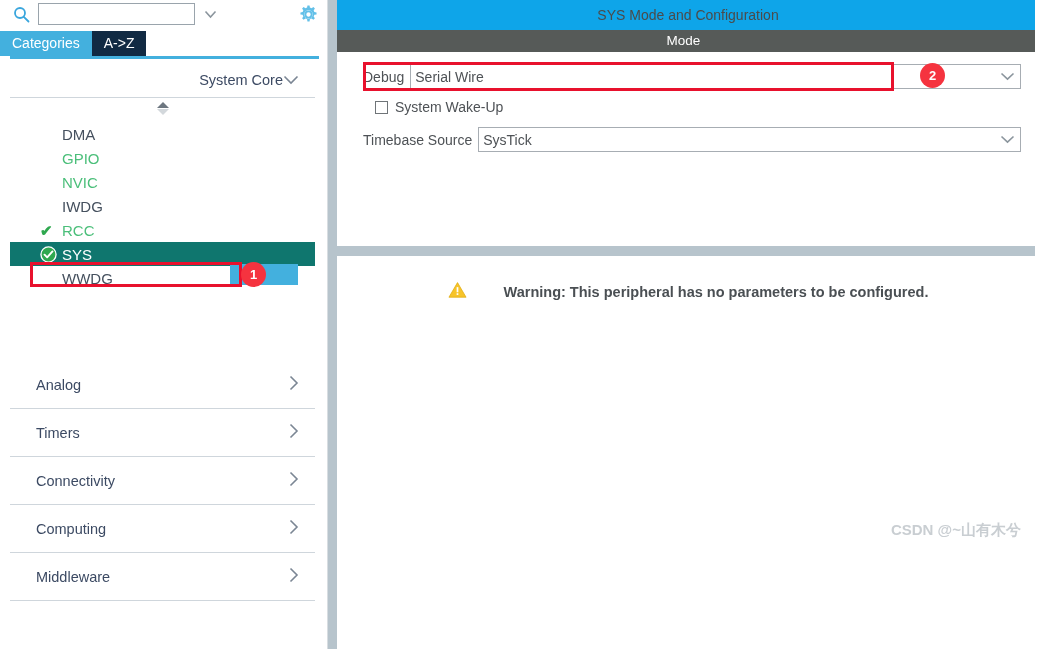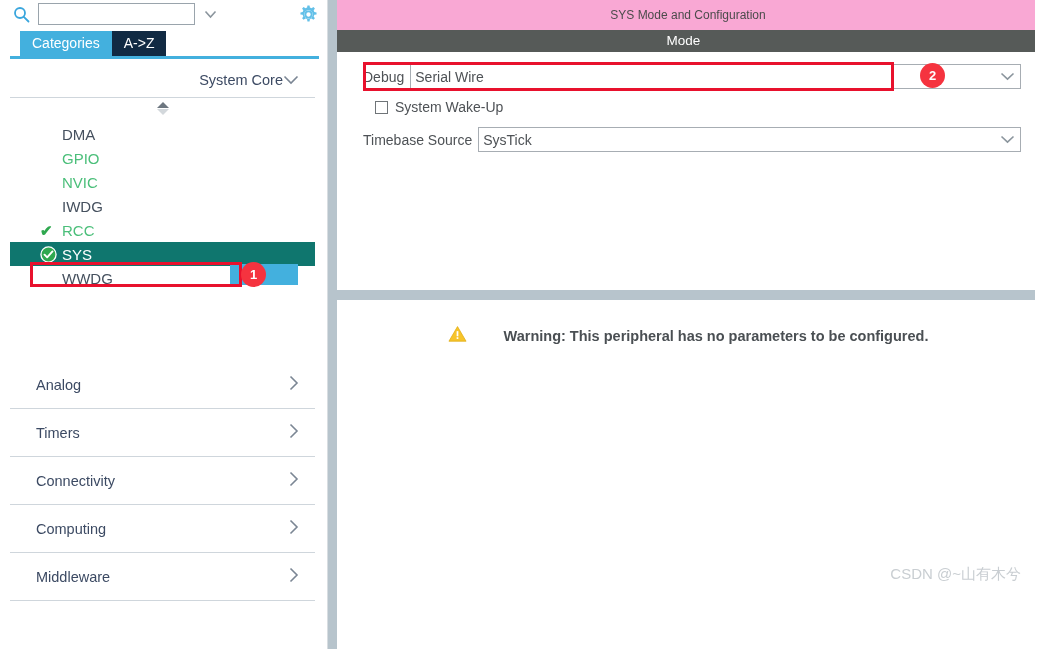--- a/index.html
+++ b/index.html
@@ -80,21 +80,21 @@
     height: 26px;
     display: flex;
     align-items: center;
     justify-content: center;
   }
 
   .tabs-row {
     height: 28px;
     display: flex;
     align-items: flex-end;
-    padding-left: 20px;
+    padding-left: 0;
     box-sizing: border-box;
   }
   .tab {
     height: 25px;
     line-height: 25px;
     padding: 0 12px;
     font-size: 14px;
     color: #ffffff;
     cursor: default;
     white-space: nowrap;
@@ -218,39 +218,39 @@
   .left-strip {
     position: absolute;
     left: 0; top: 0; bottom: 0;
     width: 9px;
     background: #b7c4cc;
   }
   .panel-title {
     height: 30px;
     line-height: 30px;
     text-align: center;
-    font-size: 12px;
+    font-size: 14px;
     color: #4b4b4b;
-    background: #f9a8d4;
+    background: #0ea5e9;
     margin-left: 9px;
   }
   .section-bar {
     height: 22px;
     line-height: 22px;
     text-align: center;
     font-size: 13.5px;
     color: #ffffff;
     background: #565a58;
   }
   .mode-body {
     background: #ffffff;
     margin-left: 9px;
     padding: 12px 18px 0 26px;
     box-sizing: border-box;
-    height: 238px;
+    height: 194px;
     position: relative;
   }
   .field-row {
     display: flex;
     align-items: center;
     margin-bottom: 10px;
   }
   .field-label {
     font-size: 14px;
     color: #4e5256;
@@ -320,20 +320,21 @@
     color: #4a4f53;
     margin-left: 10px;
   }
   .watermark {
     position: absolute;
     right: 18px;
     bottom: 12px;
     font-size: 15px;
     color: #c9ced2;
     white-space: nowrap;
+    font-weight: bold;
   }
   .right-edge {
     position: absolute;
     right: 0; top: 0; bottom: 0;
     width: 4px;
     background: #ffffff;
   }
 </style>
 </head>
 <body>

